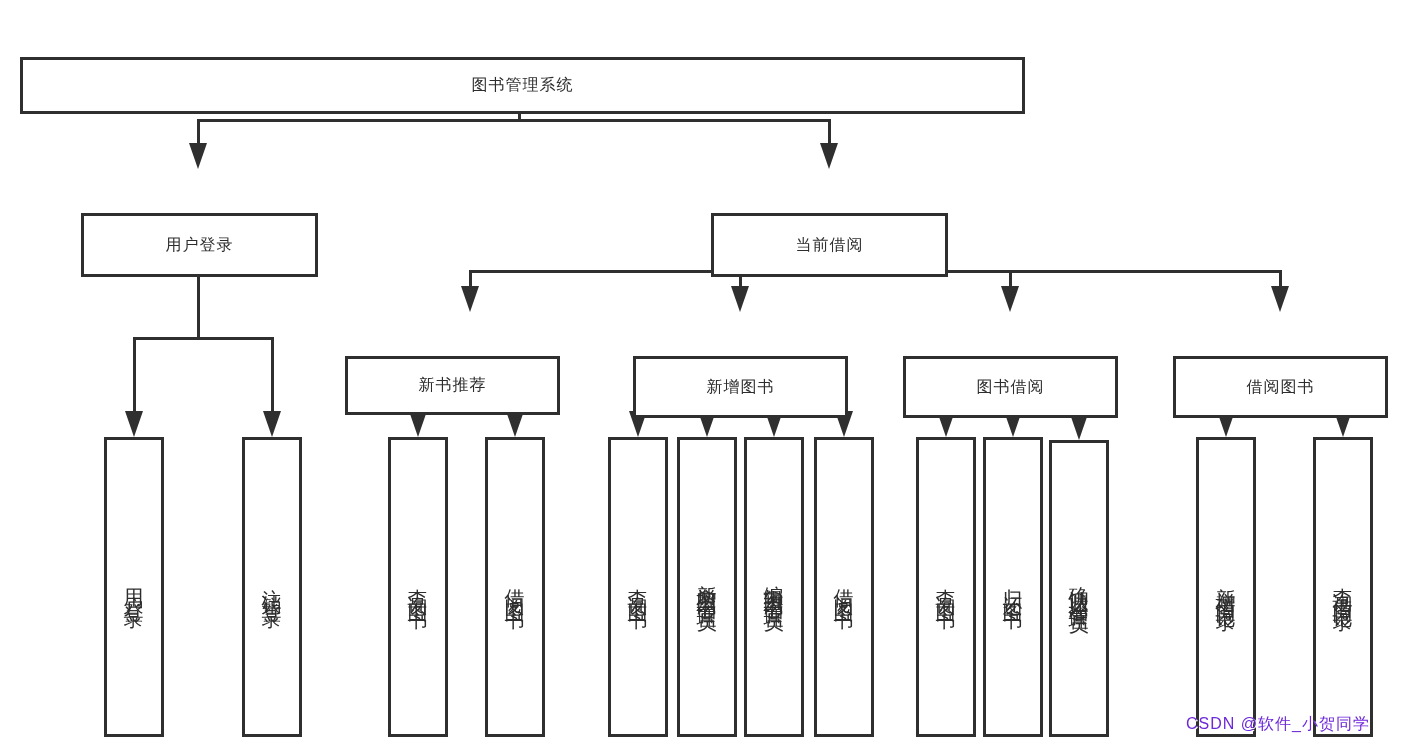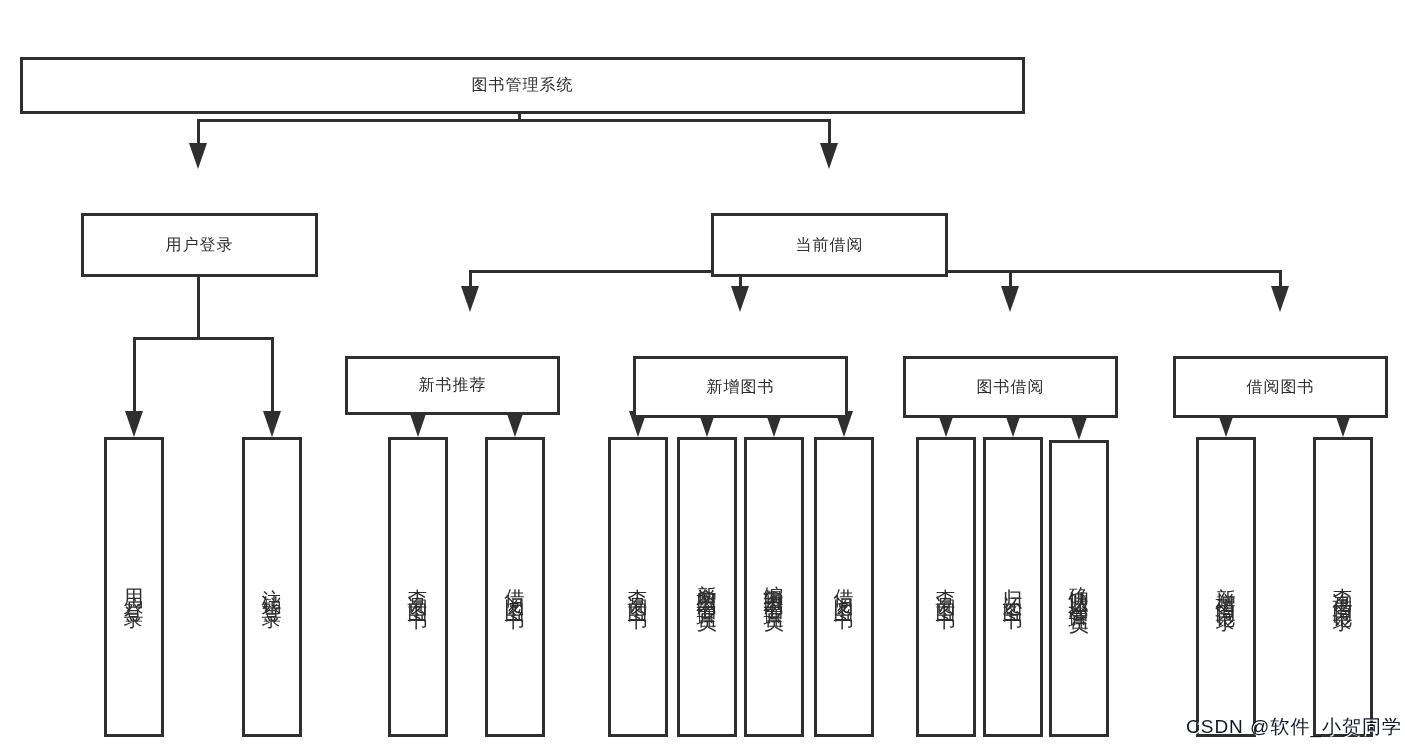--- a/index.html
+++ b/index.html
@@ -21,21 +21,21 @@
     font-size:20px;letter-spacing:7px;line-height:1;white-space:nowrap;
   }
   .line{position:absolute;background:#2f2f2f;z-index:1;}
   .arrow{
     position:absolute;width:0;height:0;z-index:1;
     border-left:9px solid transparent;border-right:9px solid transparent;
     border-top:26px solid #2f2f2f;
   }
   .watermark{
     position:absolute;left:1186px;top:714px;z-index:5;
-    font-size:19px;color:#0f172a;letter-spacing:1px;
+    font-size:16px;color:#6d28d9;letter-spacing:1px;
     text-shadow:1px 1px 0 #ffffff;
   }
 </style>
 </head>
 <body>
 
 <div class="canvas">
 
   <div class="hbox" style="left:20px;top:13px;width:1005px;height:57px">
     <span>图书管理系统</span>

